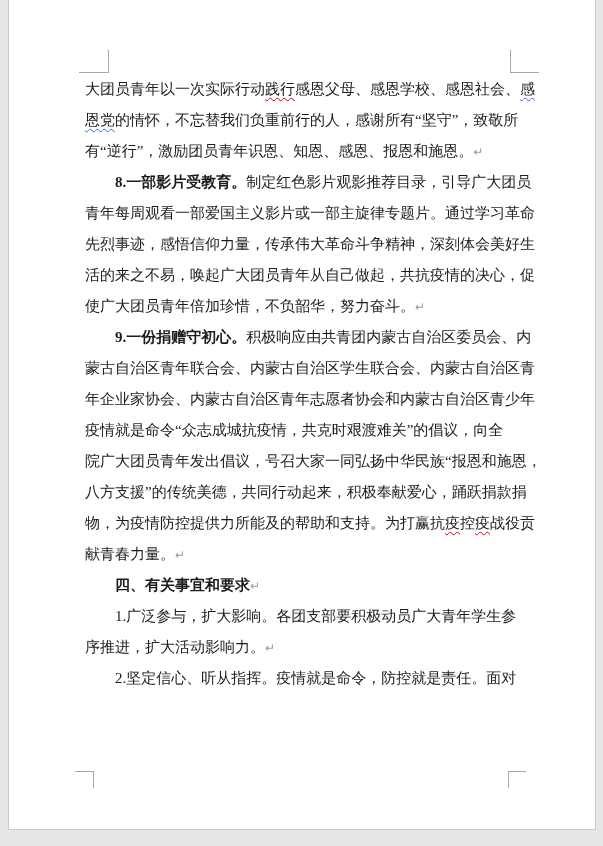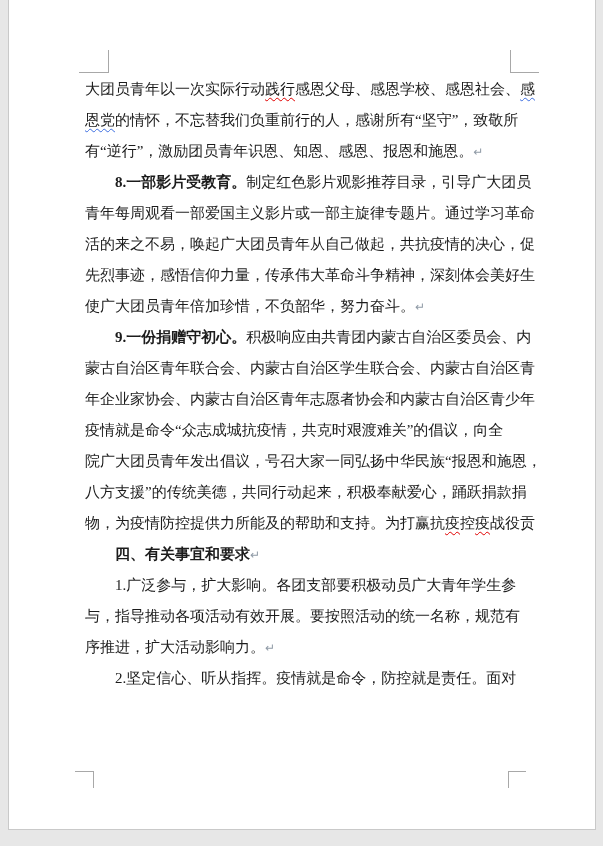--- a/index.html
+++ b/index.html
@@ -73,30 +73,30 @@
     <div class="crop-mark tl"></div>
     <div class="crop-mark tr"></div>
     <div class="crop-mark bl"></div>
     <div class="crop-mark br"></div>
     <div class="text-body">
         <div class="line"><span class="run">大团员青年以一次实际行动</span><span class="run sq-red">践行</span><span class="run">感恩父母、感恩学校、感恩社会、</span><span class="run sq-blue">感</span></div>
         <div class="line"><span class="run sq-blue">恩党</span><span class="run">的情怀，不忘替我们负重前行的人，感谢所有“坚守”，致敬所</span></div>
         <div class="line"><span class="run">有“逆行”，激励团员青年识恩、知恩、感恩、报恩和施恩。</span><span class="run pmark">↵</span></div>
         <div class="line"><span class="run">　　</span><span class="run bold">8.一部影片受教育。</span><span class="run">制定红色影片观影推荐目录，引导广大团员</span></div>
         <div class="line"><span class="run">青年每周观看一部爱国主义影片或一部主旋律专题片。通过学习革命</span></div>
+        <div class="line"><span class="run">先烈事迹，感悟信仰力量，传承伟大革命斗争精神，深刻体会美好生</span></div>
         <div class="line"><span class="run">活的来之不易，唤起广大团员青年从自己做起，共抗疫情的决心，促</span></div>
-        <div class="line"><span class="run">先烈事迹，感悟信仰力量，传承伟大革命斗争精神，深刻体会美好生</span></div>
         <div class="line"><span class="run">使广大团员青年倍加珍惜，不负韶华，努力奋斗。</span><span class="run pmark">↵</span></div>
         <div class="line"><span class="run">　　</span><span class="run bold">9.一份捐赠守初心。</span><span class="run">积极响应由共青团内蒙古自治区委员会、内</span></div>
         <div class="line"><span class="run">蒙古自治区青年联合会、内蒙古自治区学生联合会、内蒙古自治区青</span></div>
         <div class="line"><span class="run">年企业家协会、内蒙古自治区青年志愿者协会和内蒙古自治区青少年</span></div>
         <div class="line"><span class="run">疫情就是命令“众志成城抗疫情，共克时艰渡难关”的倡议，向全</span></div>
         <div class="line"><span class="run">院广大团员青年发出倡议，号召大家一同弘扬中华民族“报恩和施恩，</span></div>
         <div class="line"><span class="run">八方支援”的传统美德，共同行动起来，积极奉献爱心，踊跃捐款捐</span></div>
         <div class="line"><span class="run">物，为疫情防控提供力所能及的帮助和支持。为打赢抗</span><span class="run sq-red">疫</span><span class="run">控</span><span class="run sq-red">疫</span><span class="run">战役贡</span></div>
+        <div class="line"><span class="run">献青春力量。</span><span class="run pmark">↵</span></div>
         <div class="line"><span class="run">　　</span><span class="run bold">四、有关事宜和要求</span><span class="run pmark">↵</span></div>
         <div class="line"><span class="run">　　1.广泛参与，扩大影响。各团支部要积极动员广大青年学生参</span></div>
-        <div class="line"><span class="run">与，指导推动各项活动有效开展。要按照活动的统一名称，规范有</span></div>
         <div class="line"><span class="run">序推进，扩大活动影响力。</span><span class="run pmark">↵</span></div>
         <div class="line"><span class="run">　　2.坚定信心、听从指挥。疫情就是命令，防控就是责任。面对</span></div>
       </div>
   </div>
 </div>
 
 </body></html>

